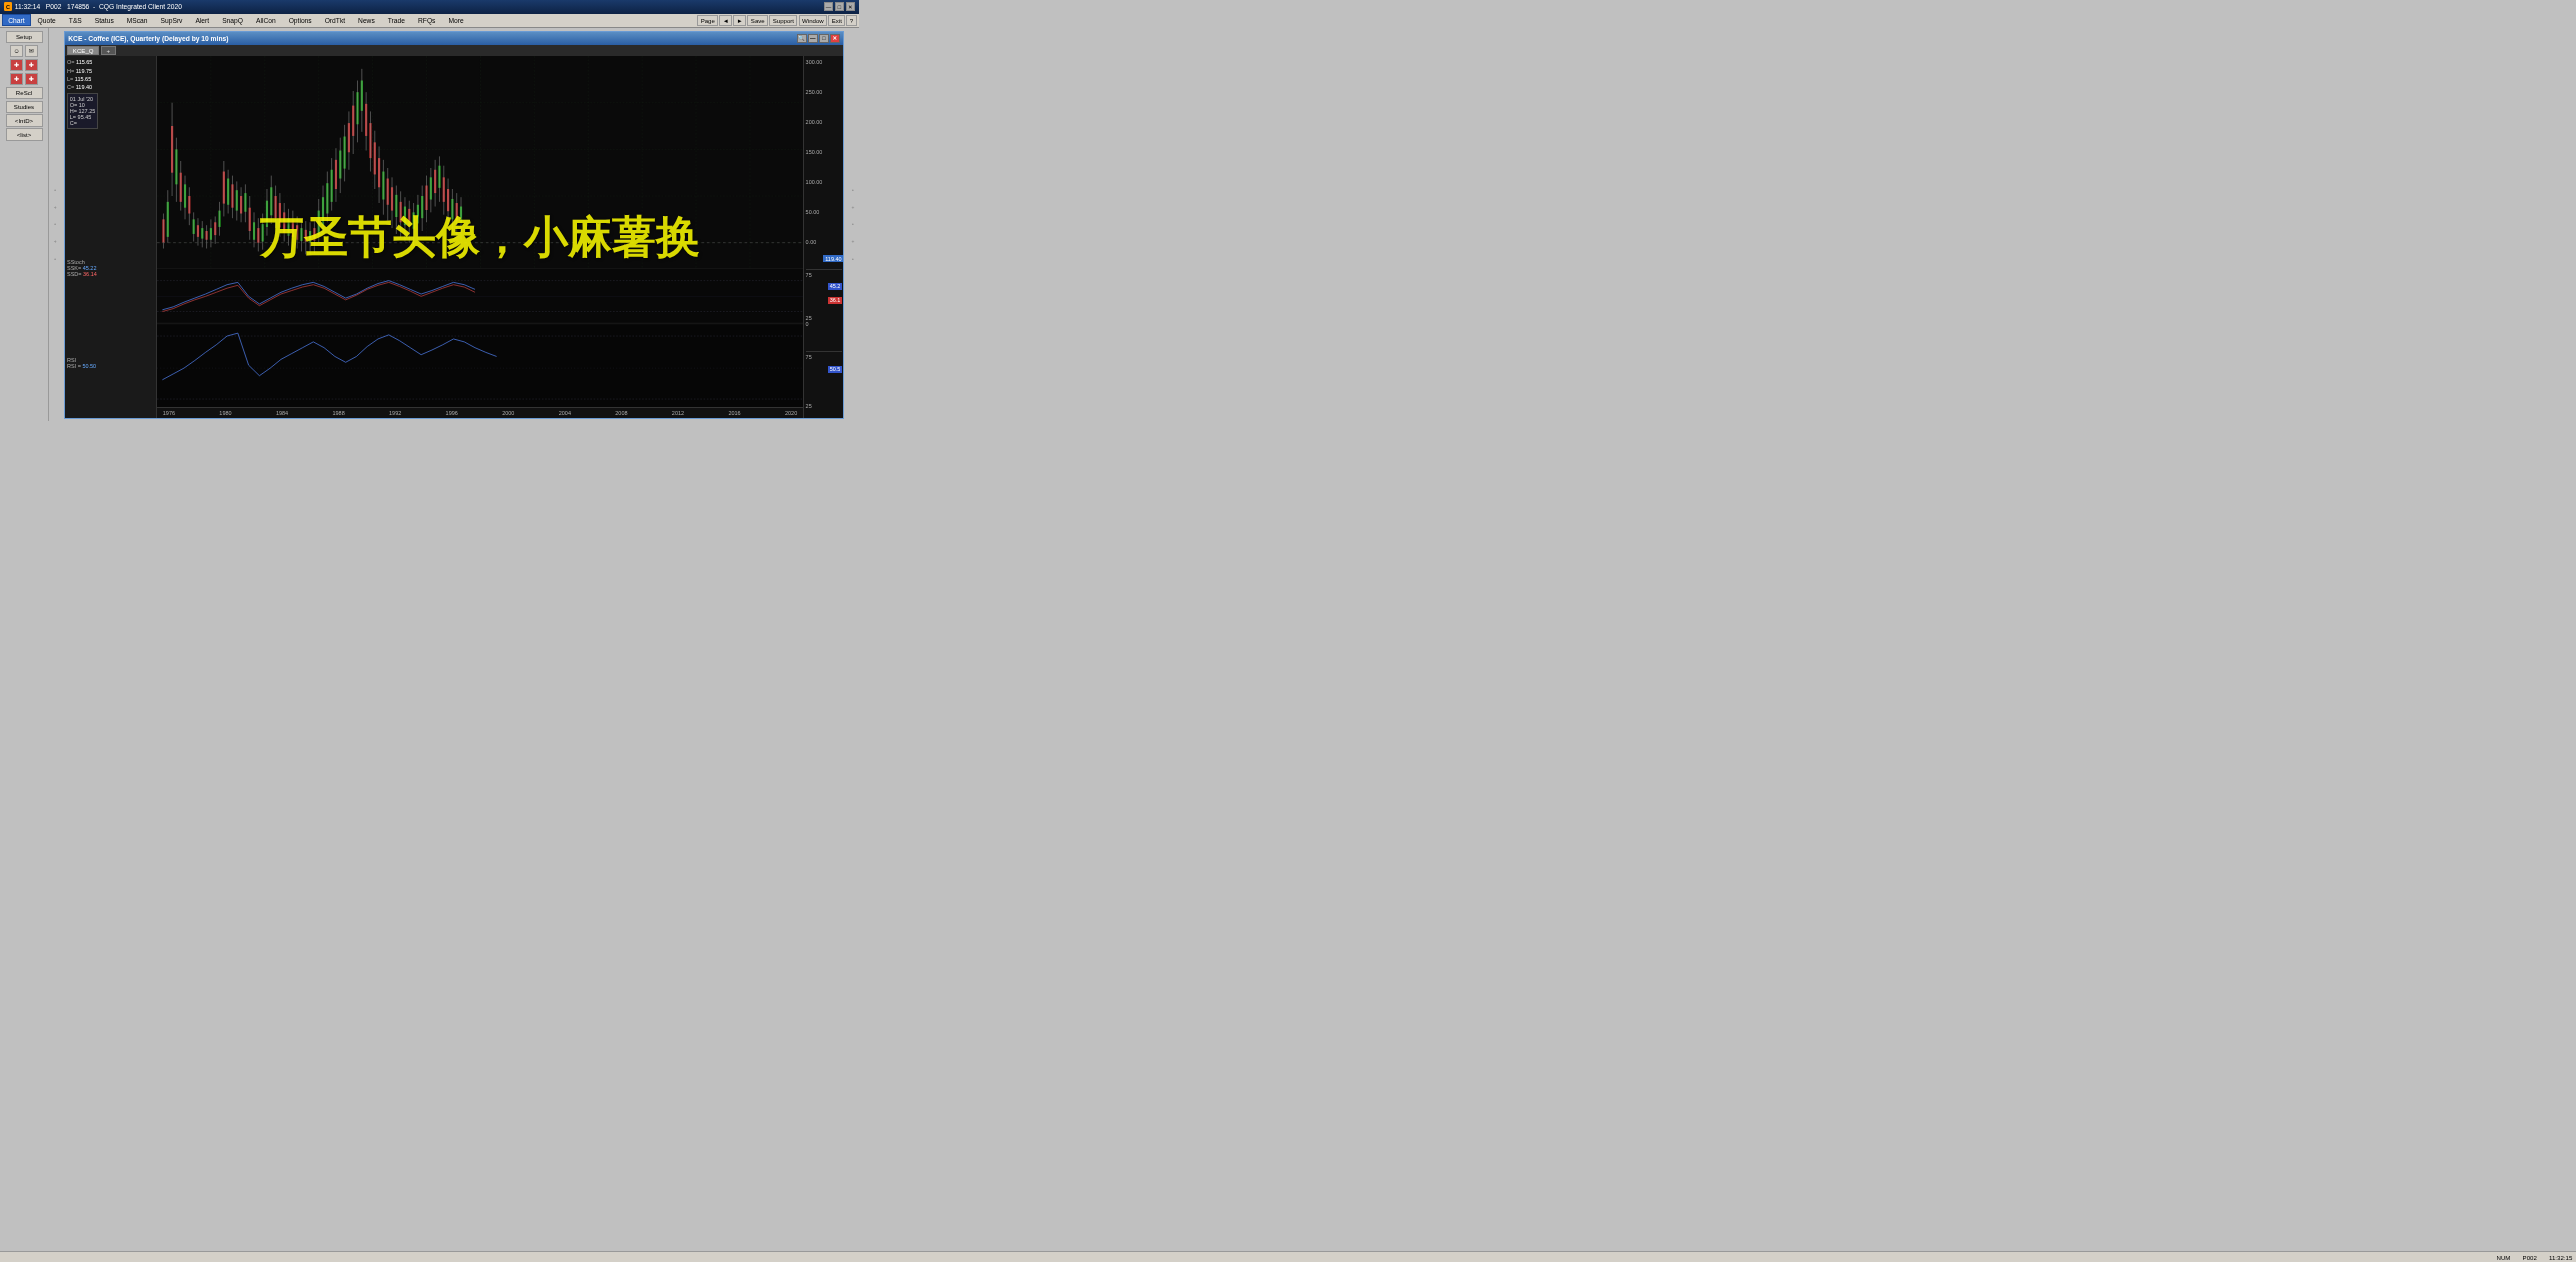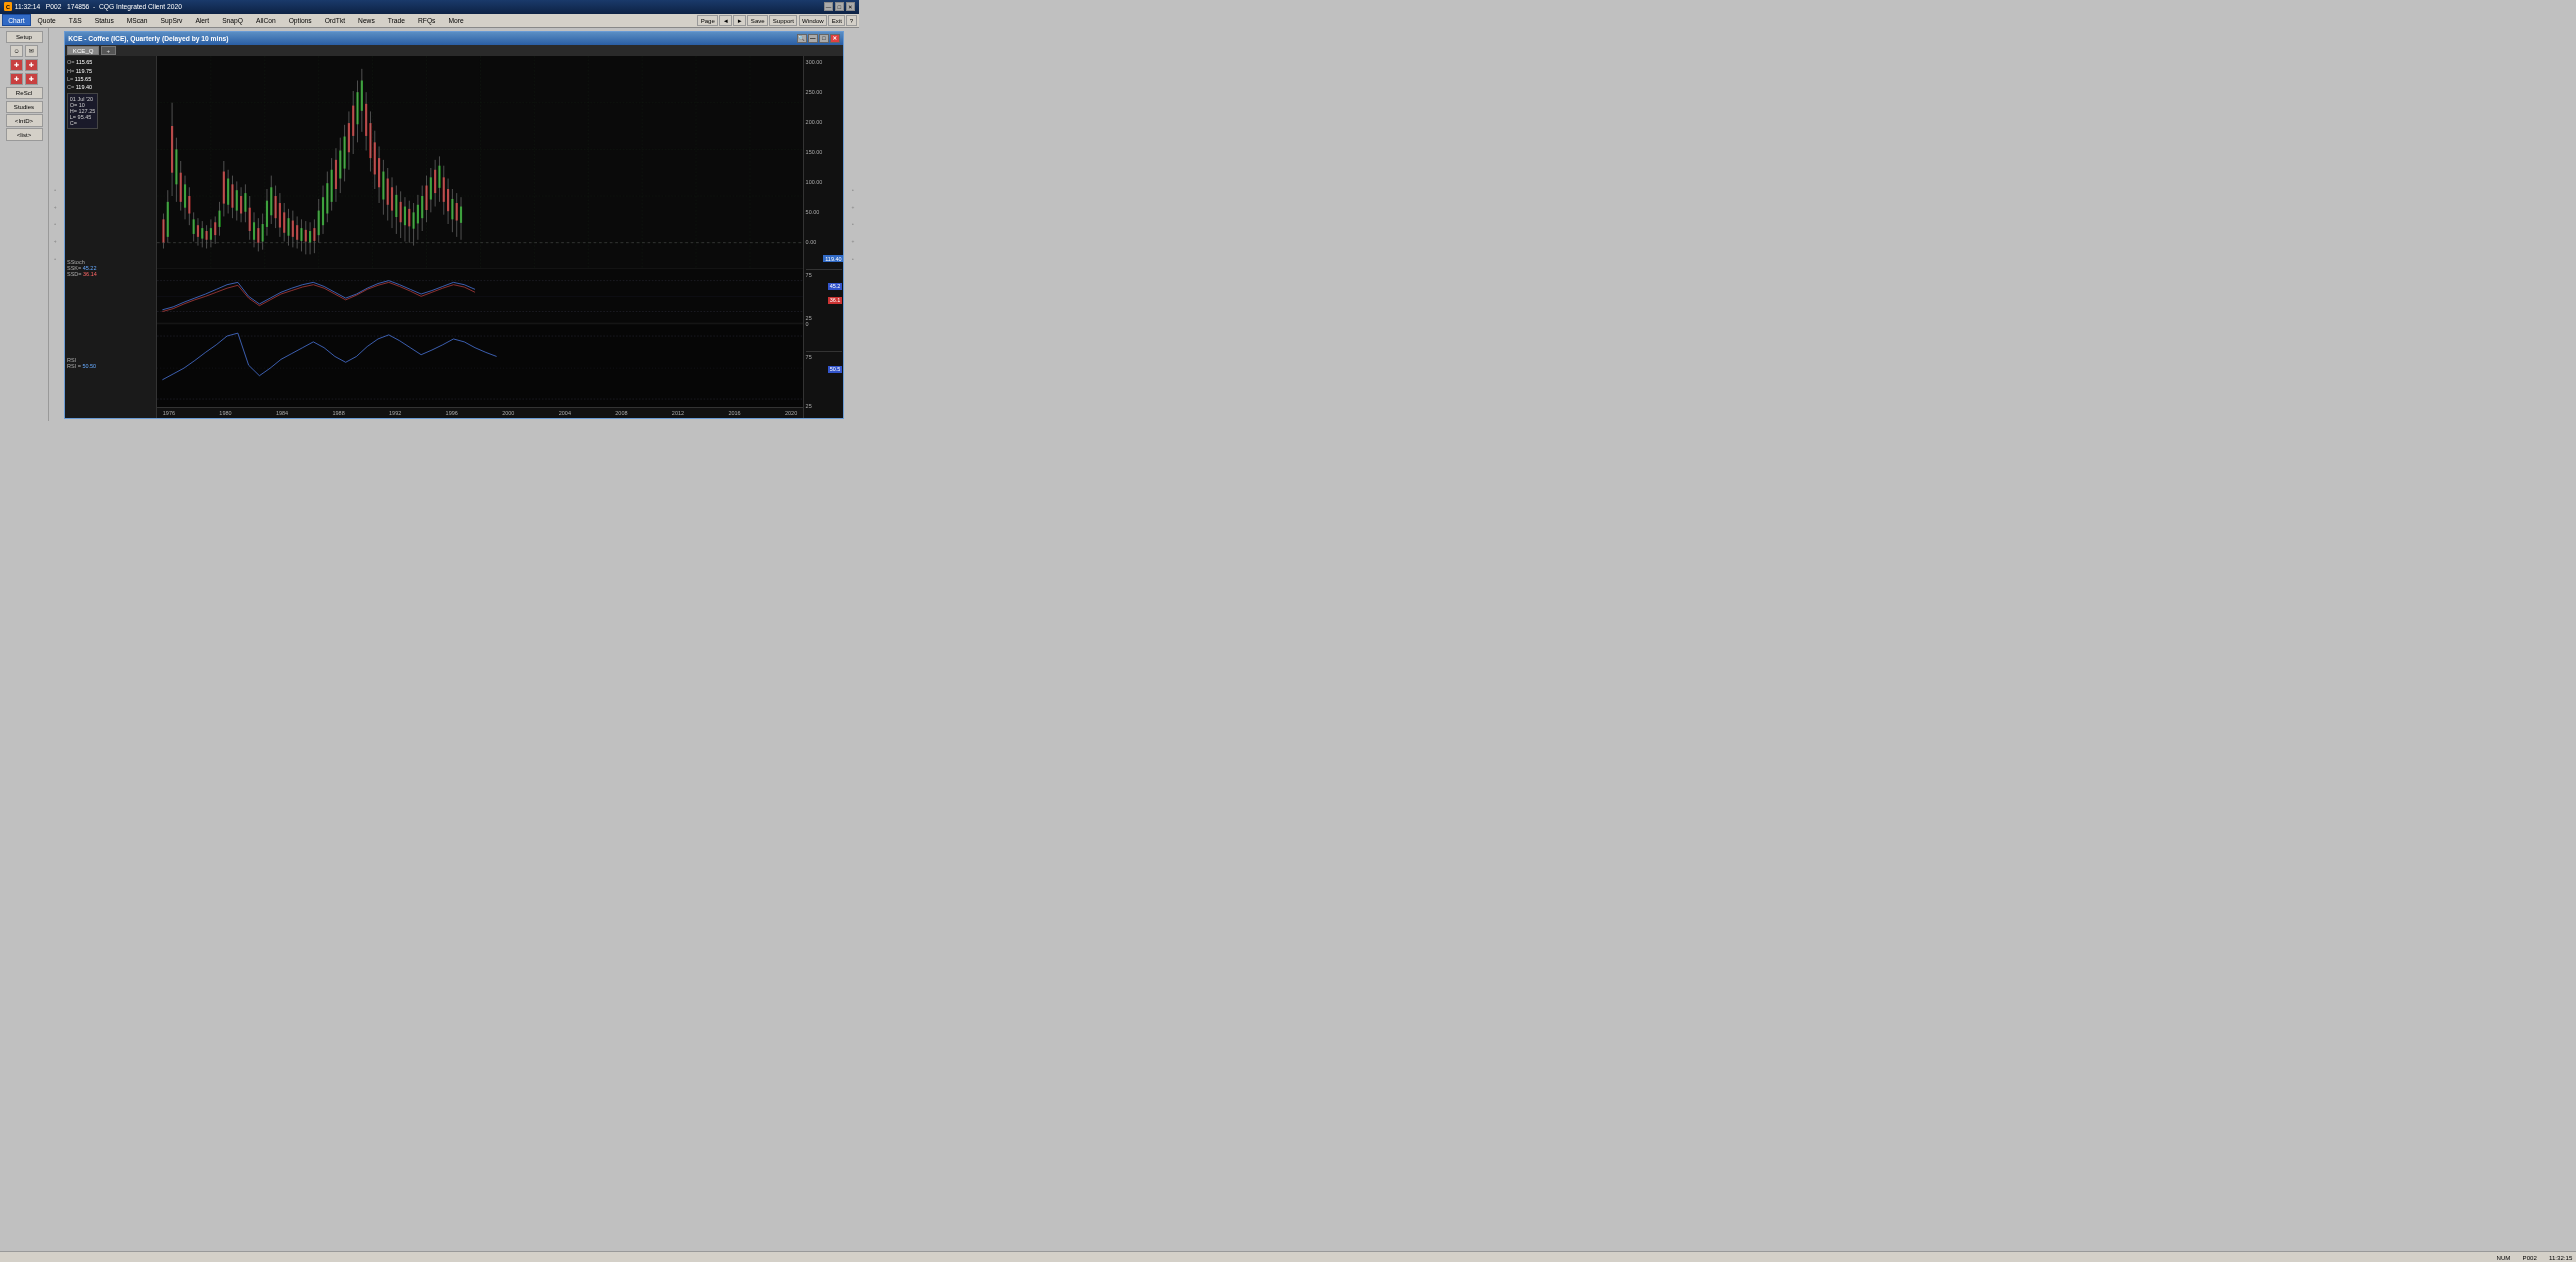--- a/index.html
+++ b/index.html
@@ -399,20 +399,21 @@
             <div>01 Jul '20</div>
             <div>O= <span>10</span></div>
             <div>H= <span>127.25</span></div>
             <div>L= <span>95.45</span></div>
             <div>C= <span></span></div>
           </div>
         </div>
 
         <div id="chart-canvas-area">
           
+          <div id="watermark">万圣节头像，小麻薯换</div>
           
           <svg id="chart-svg" viewBox="0 0 1200 620" preserveAspectRatio="none">
 
             <rect width="1200" height="620" fill="#0a0a0a"></rect>
 
             <line x1="0" y1="80" x2="1200" y2="80" stroke="#1a2a1a" stroke-width="0.5" stroke-dasharray="3,3"></line>
             <line x1="0" y1="160" x2="1200" y2="160" stroke="#1a2a1a" stroke-width="0.5" stroke-dasharray="3,3"></line>
             <line x1="0" y1="240" x2="1200" y2="240" stroke="#1a2a1a" stroke-width="0.5" stroke-dasharray="3,3"></line>
             <line x1="0" y1="320" x2="1200" y2="320" stroke="#1a2a1a" stroke-width="0.5" stroke-dasharray="3,3"></line>
             <line x1="0" y1="365" x2="1200" y2="365" stroke="#333" stroke-width="1"></line>

